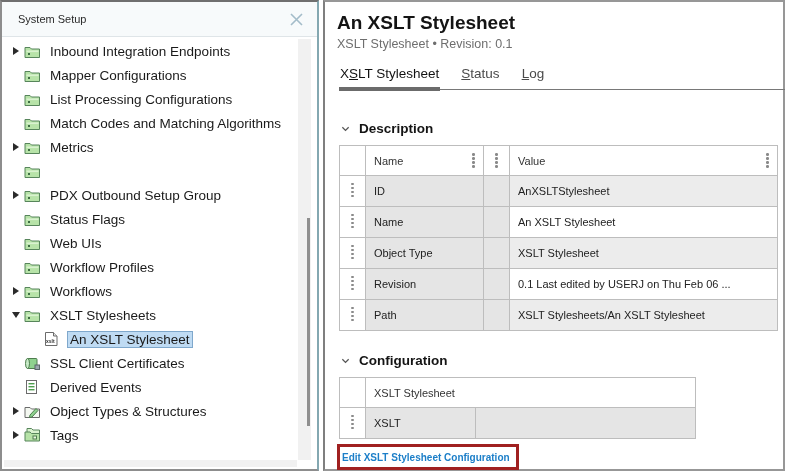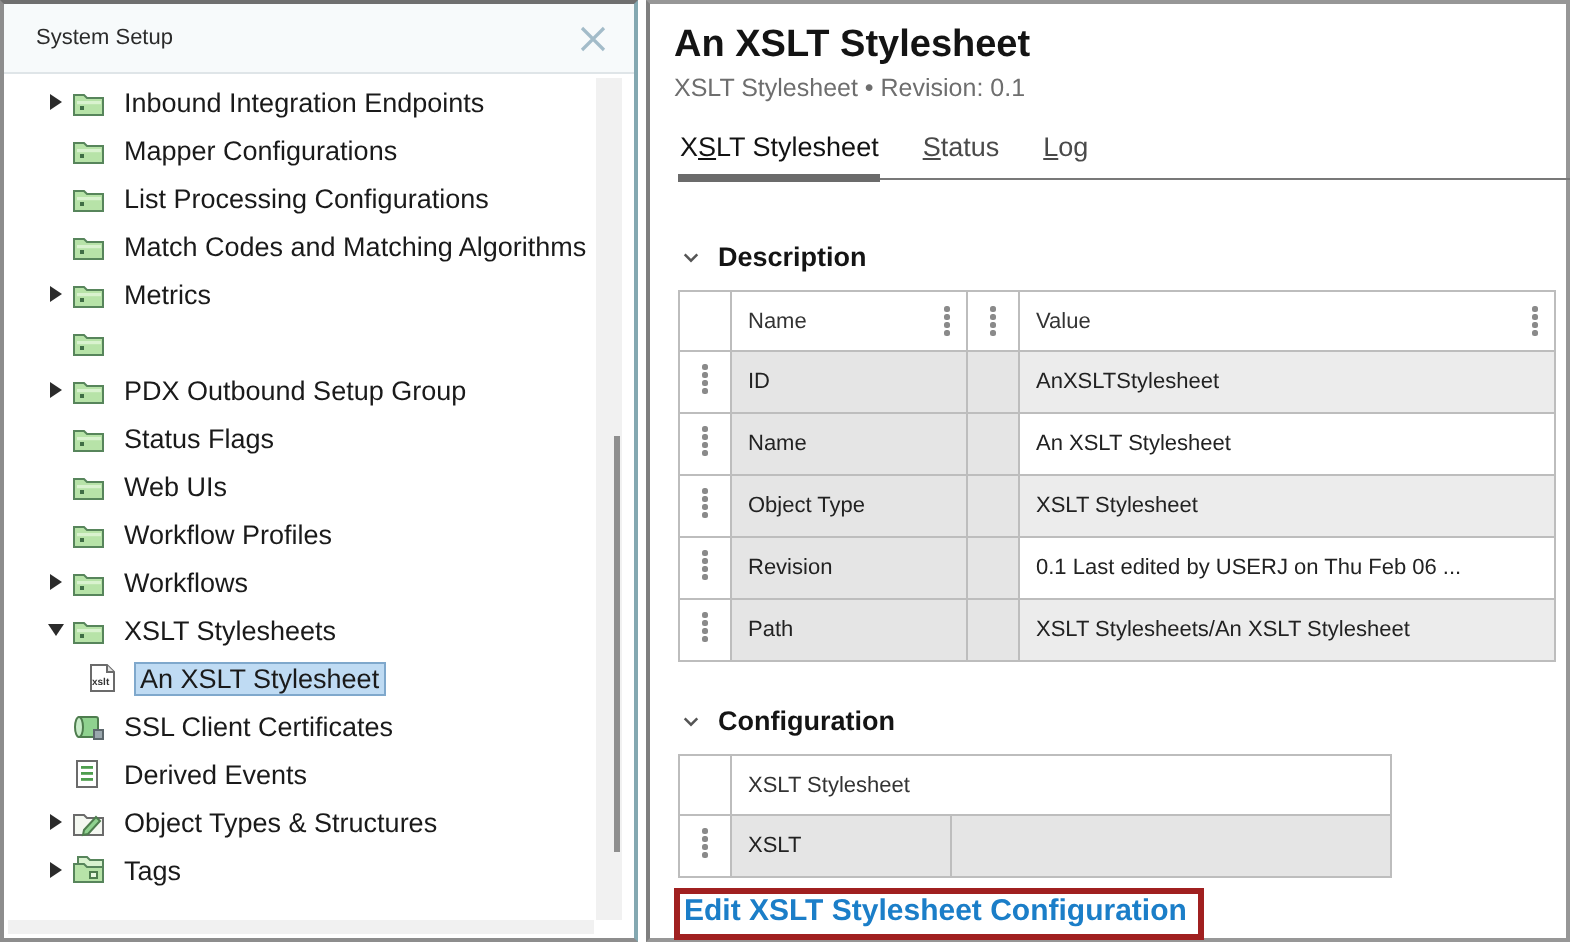--- a/index.html
+++ b/index.html
@@ -8,21 +8,21 @@
   .app { position:relative; width:785px; height:471px; background:#fff; overflow:hidden; }
 
   
   .sidebar { position:absolute; left:0; top:0; width:319px; height:471px;
     background:#fff; border:2px solid #8d8d8d; border-top-color:#6f6f6f; border-right:2px solid #84a8b1; }
   .sb-header { position:relative; height:35px; background:#f7fafb; border-bottom:1px solid #dfe5e8;
     display:flex; align-items:center; padding:0 10px 0 16px; }
   .sb-title { font-size:11px; color:#2b2b2b; flex:1; }
   .sb-close { width:22px; height:22px; display:flex; align-items:center; justify-content:center; cursor:pointer; }
   .tree { position:absolute; top:37px; left:0; right:18px; bottom:10px; overflow:hidden; }
-  .titem { display:flex; align-items:center; height:24px; padding-left:18px; font-size:13.5px; color:#1a1a1a; cursor:default; }
+  .titem { display:flex; align-items:center; height:24px; padding-left:6px; font-size:13.5px; color:#1a1a1a; cursor:default; }
   .titem .tw { width:16px; display:flex; align-items:center; justify-content:center; flex:0 0 16px; }
   .titem.child { padding-left:42px; }
   .arr-r { width:0; height:0; border-left:6px solid #2b2b2b; border-top:4px solid transparent; border-bottom:4px solid transparent; }
   .arr-d { width:0; height:0; border-top:6px solid #2b2b2b; border-left:4px solid transparent; border-right:4px solid transparent; }
   .ticon { width:18px; height:16px; margin-right:5px; flex:0 0 18px; display:flex; align-items:center; }
   .tlbl { white-space:nowrap; padding:1px 3px; }
   .tlbl.sel { background:#bfdbf3; border:1px solid #7fa8cc; padding:0 2px; }
   .vscroll-track { position:absolute; top:37px; right:6px; width:13px; bottom:9px; background:#f1f1f1; }
   .vscroll-thumb { position:absolute; top:216px; right:7px; width:3px; height:208px; background:#8f8f8f; }
   .hscroll-track { position:absolute; left:2px; right:20px; bottom:2px; height:7px; background:#f1f1f1; }
@@ -53,21 +53,21 @@
   .hcell { display:flex; align-items:center; justify-content:space-between; }
   .dots { width:3px; height:15px; display:inline-block; position:relative; }
   .dots::before { content:""; position:absolute; left:0; top:0; width:2.5px; height:2.5px; border-radius:50%;
     background:#8a8a8a; box-shadow:0 4px 0 #8a8a8a, 0 8px 0 #8a8a8a, 0 12px 0 #8a8a8a; }
   td.handle { text-align:center; padding:0; }
   td.gray { background:#e5e5e5; }
   .desc-tbl tbody tr:nth-child(odd) td.val { background:#ececec; }
   .desc-tbl tbody tr:nth-child(even) td.val { background:#fff; }
 
   .editlink-box { display:inline-block; margin:5px 0 0 0; border:3px solid #a02020; padding:0 6px 2px 2px; }
-  .editlink { font-size:15px; font-weight:700; color:#1b7ec8; cursor:pointer; }
+  .editlink { font-size:10px; font-weight:700; color:#1b7ec8; cursor:pointer; }
 </style>
 </head>
 <body>
 
 <div class="app">
 
   <div class="sidebar">
     <div class="sb-header">
       <div class="sb-title">System Setup</div>
       <div class="sb-close">

